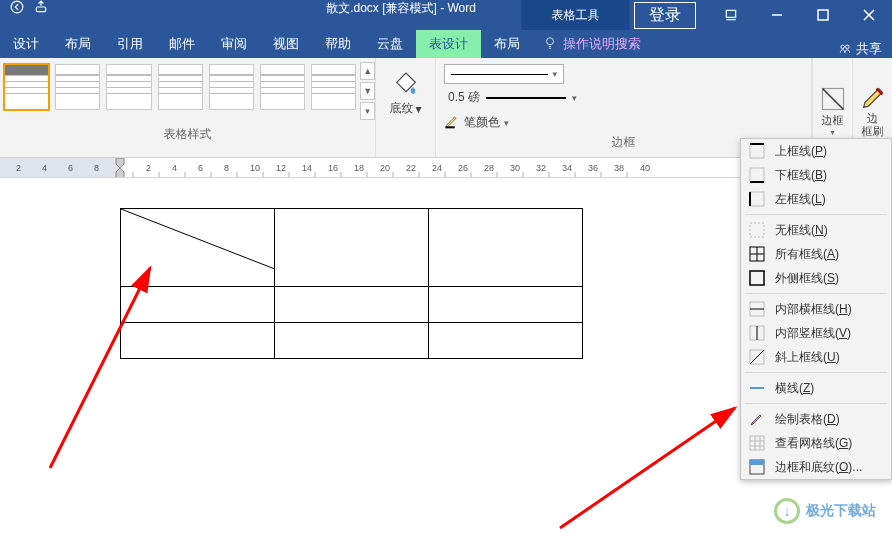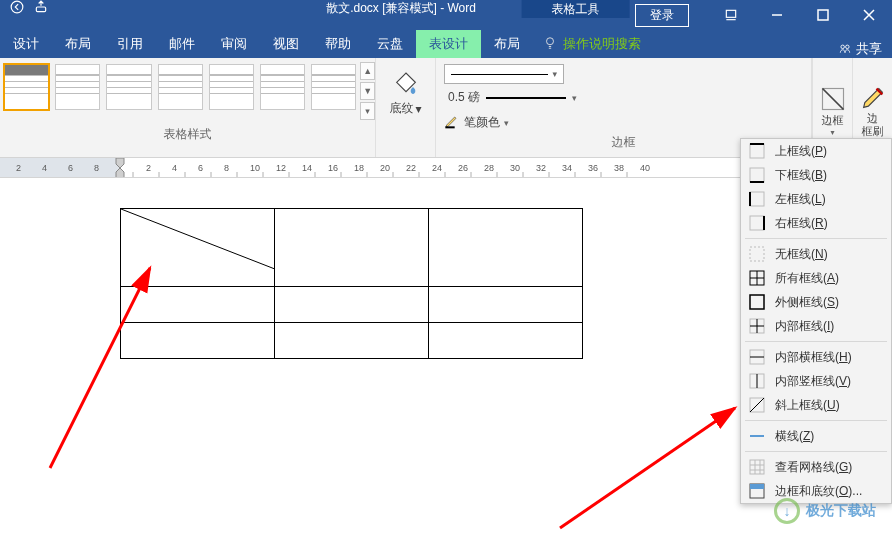--- a/index.html
+++ b/index.html
@@ -1,27 +1,27 @@
 <!DOCTYPE html>
 <html><head>
 <meta charset="utf-8">
 <style>
   * { margin:0; padding:0; box-sizing:border-box; font-family:"Microsoft YaHei","Segoe UI",sans-serif; }
   body { background:#fff; width:892px; height:540px; overflow:hidden; position:relative; }
   .titlebar { background:#2b579a; height:30px; display:flex; align-items:flex-start; color:#fff; font-size:12px; position:relative; }
   .titlebar .left-icons { display:flex; gap:10px; padding:0 10px; }
   .titlebar .title { position:absolute; left:50%; transform:translateX(-80%); white-space:nowrap; }
-  .titlebar .tooltab { position:absolute; left:50%; transform:translateX(70%); background:#19478a; height:18px; display:flex; align-items:center; padding:0 30px; }
+  .titlebar .tooltab { position:absolute; left:50%; transform:translateX(70%); background:#19478a; height:30px; display:flex; align-items:center; padding:0 30px; }
   .titlebar .right { position:absolute; right:0; display:flex; align-items:center; gap:0; }
-  .titlebar .right .login { border:1px solid #fff; padding:2px 14px; font-size:12px; margin-right:19px; }
+  .titlebar .right .login { border:1px solid #fff; padding:2px 14px; font-size:16px; margin-right:12px; }
   .titlebar .right .winbtn { width:46px; height:30px; display:flex; align-items:center; justify-content:center; }
   .ribbon-tabs { background:#2b579a; height:28px; display:flex; align-items:flex-end; color:#fff; font-size:13px; position:relative; }
   .ribbon-tabs .tab { padding:5px 13px; cursor:pointer; }
   .ribbon-tabs .tab.active { background:#86efac; color:#2b579a; }
-  .ribbon-tabs .tell { display:flex; align-items:center; gap:6px; padding:5px 10px; color:#84cc16; }
+  .ribbon-tabs .tell { display:flex; align-items:center; gap:6px; padding:5px 10px; color:#f0abfc; }
   .ribbon-tabs .share { position:absolute; right:10px; display:flex; align-items:center; gap:4px; }
   .ribbon { background:#f3f3f3; height:100px; border-bottom:1px solid #d4d4d4; display:flex; position:relative; }
   .styles-gallery { display:flex; padding:6px 4px 2px 4px; gap:6px; flex-wrap:nowrap; overflow:hidden; }
   .style-thumb { width:56px; height:46px; border:1px solid #c9c9c9; background:#fff; display:flex; flex-direction:column; }
   .style-thumb .hdr { height:10px; background:#7a7a7a; }
   .style-thumb .row { height:6px; border-top:1px solid #bdbdbd; }
   .style-thumb.sel { border-color:#f2a100; outline:1px solid #f2a100; }
   .gallery-group { display:flex; flex-direction:column; border-right:1px solid #e0e0e0; }
   .group-label { text-align:center; font-size:12px; color:#666; padding:2px 0 4px 0; }
   .gallery-scroll { width:18px; display:flex; flex-direction:column; justify-content:center; gap:2px; padding:4px 0; }
@@ -370,27 +370,20 @@
         </svg></span>
       <span class="txt">下框线(<u>B</u>)</span>
     </div>
   <div class="item">
       <span class="ico"><svg width="16" height="16">
           <rect x="1" y="1" width="14" height="14" fill="none" stroke="#bbb"></rect>
           <line x1="1" y1="1" x2="1" y2="15" stroke="#000" stroke-width="2"></line>
         </svg></span>
       <span class="txt">左框线(<u>L</u>)</span>
     </div>
-  <div class="item">
-      <span class="ico"><svg width="16" height="16">
-          <rect x="1" y="1" width="14" height="14" fill="none" stroke="#bbb"></rect>
-          <line x1="15" y1="1" x2="15" y2="15" stroke="#000" stroke-width="2"></line>
-        </svg></span>
-      <span class="txt">右框线(<u>R</u>)</span>
-    </div>
   <div class="sep"></div>
   <div class="item">
       <span class="ico"><svg width="16" height="16">
           <rect x="1" y="1" width="14" height="14" fill="none" stroke="#bbb" stroke-dasharray="2 2"></rect>
         </svg></span>
       <span class="txt">无框线(<u>N</u>)</span>
     </div>
   <div class="item">
       <span class="ico"><svg width="16" height="16">
           <rect x="1" y="1" width="14" height="14" fill="none" stroke="#000"></rect>
@@ -398,58 +391,56 @@
           <line x1="1" y1="8" x2="15" y2="8" stroke="#000"></line>
         </svg></span>
       <span class="txt">所有框线(<u>A</u>)</span>
     </div>
   <div class="item">
       <span class="ico"><svg width="16" height="16">
           <rect x="1" y="1" width="14" height="14" fill="none" stroke="#000" stroke-width="1.5"></rect>
         </svg></span>
       <span class="txt">外侧框线(<u>S</u>)</span>
     </div>
+  <div class="sep"></div>
+  <div class="item">
+      <span class="ico"><svg width="16" height="16">
+          <rect x="1" y="1" width="14" height="14" fill="none" stroke="#bbb"></rect>
+          <line x1="1" y1="8" x2="15" y2="8" stroke="#000"></line>
+        </svg></span>
+      <span class="txt">内部横框线(<u>H</u>)</span>
+    </div>
   <div class="item">
       <span class="ico"><svg width="16" height="16">
           <rect x="1" y="1" width="14" height="14" fill="none" stroke="#bbb"></rect>
           <line x1="8" y1="1" x2="8" y2="15" stroke="#000"></line>
-          <line x1="1" y1="8" x2="15" y2="8" stroke="#000"></line>
-        </svg></span>
-      <span class="txt">内部框线(<u>I</u>)</span>
+        </svg></span>
+      <span class="txt">内部竖框线(<u>V</u>)</span>
+    </div>
+  <div class="item">
+      <span class="ico"><svg width="16" height="16">
+          <rect x="1" y="1" width="14" height="14" fill="none" stroke="#bbb"></rect>
+          <line x1="1" y1="15" x2="15" y2="1" stroke="#000"></line>
+        </svg></span>
+      <span class="txt">斜上框线(<u>U</u>)</span>
     </div>
   <div class="sep"></div>
   <div class="item">
       <span class="ico"><svg width="16" height="16">
-          <rect x="1" y="1" width="14" height="14" fill="none" stroke="#bbb"></rect>
-          <line x1="1" y1="8" x2="15" y2="8" stroke="#000"></line>
-        </svg></span>
-      <span class="txt">内部横框线(<u>H</u>)</span>
-    </div>
-  <div class="item">
-      <span class="ico"><svg width="16" height="16">
-          <rect x="1" y="1" width="14" height="14" fill="none" stroke="#bbb"></rect>
-          <line x1="8" y1="1" x2="8" y2="15" stroke="#000"></line>
-        </svg></span>
-      <span class="txt">内部竖框线(<u>V</u>)</span>
-    </div>
-  <div class="item">
-      <span class="ico"><svg width="16" height="16">
-          <rect x="1" y="1" width="14" height="14" fill="none" stroke="#bbb"></rect>
-          <line x1="1" y1="15" x2="15" y2="1" stroke="#000"></line>
-        </svg></span>
-      <span class="txt">斜上框线(<u>U</u>)</span>
+          <line x1="1" y1="8" x2="15" y2="8" stroke="#5b9bd5" stroke-width="2"></line>
+        </svg></span>
+      <span class="txt">横线(<u>Z</u>)</span>
     </div>
   <div class="sep"></div>
   <div class="item">
       <span class="ico"><svg width="16" height="16">
-          <line x1="1" y1="8" x2="15" y2="8" stroke="#5b9bd5" stroke-width="2"></line>
-        </svg></span>
-      <span class="txt">横线(<u>Z</u>)</span>
-    </div>
-  <div class="sep"></div>
+          <path d="M2 14l2-1 8-8-1-1-8 8z" fill="#ffd966" stroke="#444"></path>
+        </svg></span>
+      <span class="txt">绘制表格(<u>D</u>)</span>
+    </div>
   <div class="item">
       <span class="ico"><svg width="16" height="16">
           <rect x="1" y="1" width="14" height="14" fill="none" stroke="#bbb"></rect>
           <line x1="1" y1="6" x2="15" y2="6" stroke="#bbb"></line>
           <line x1="1" y1="11" x2="15" y2="11" stroke="#bbb"></line>
           <line x1="6" y1="1" x2="6" y2="15" stroke="#bbb"></line>
           <line x1="11" y1="1" x2="11" y2="15" stroke="#bbb"></line>
         </svg></span>
       <span class="txt">查看网格线(<u>G</u>)</span>
     </div>

